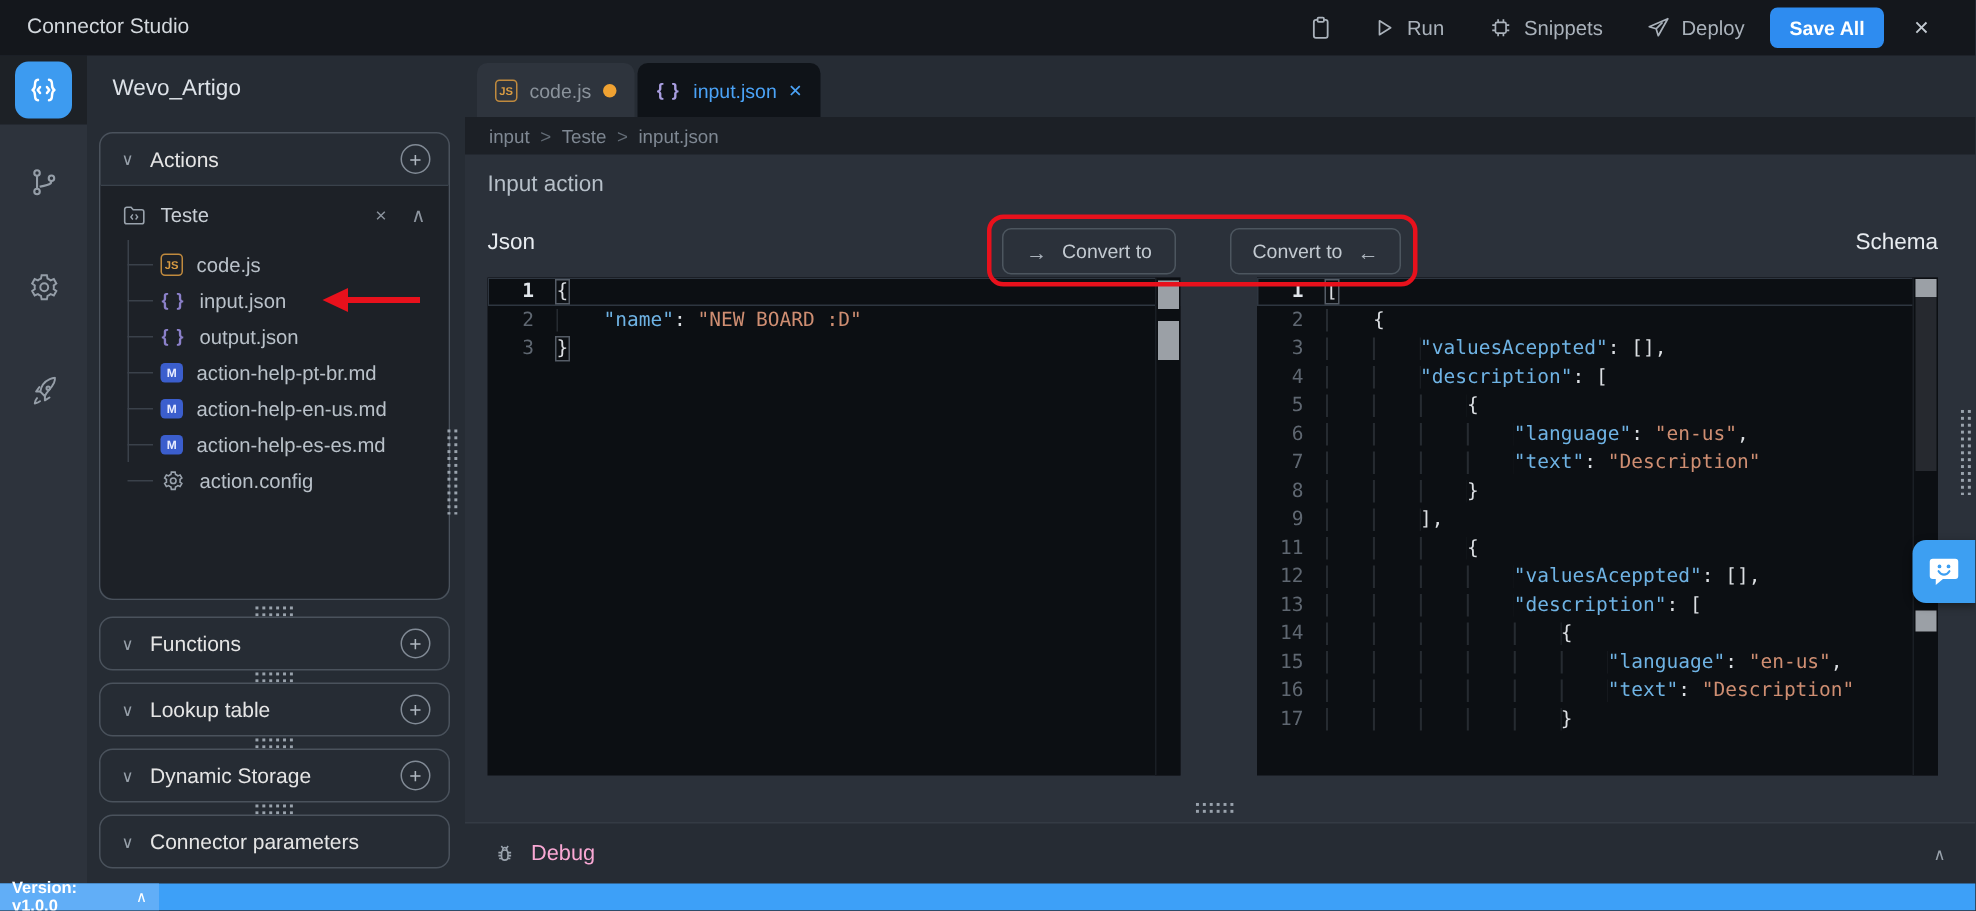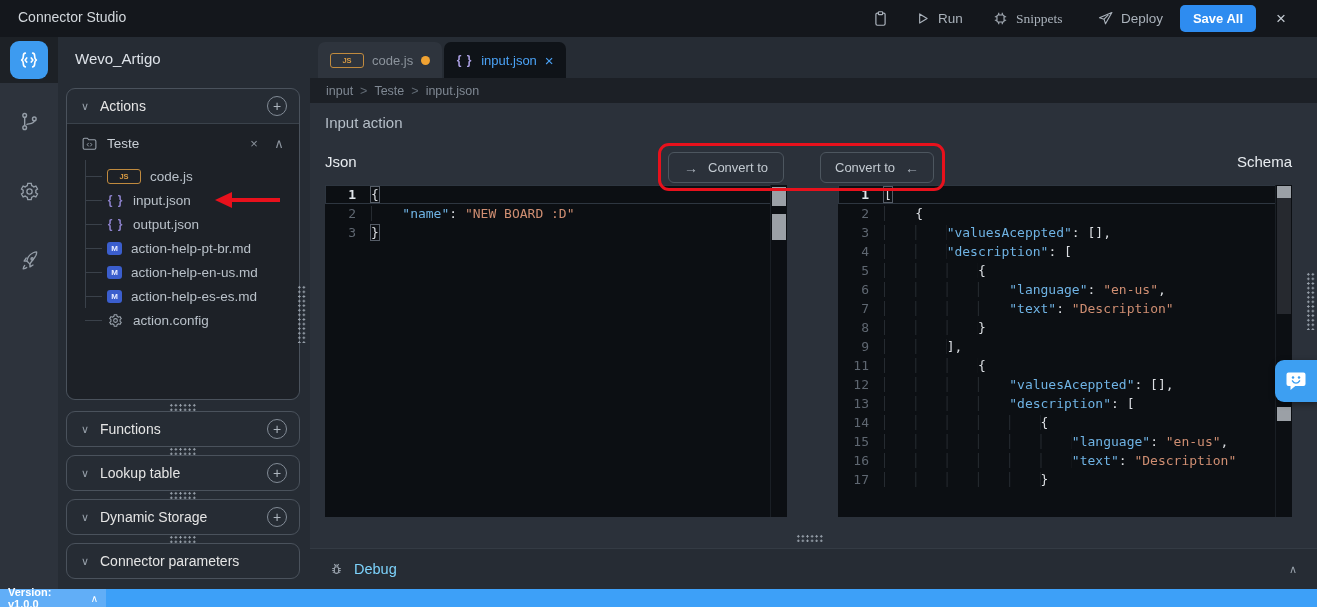--- a/index.html
+++ b/index.html
@@ -45,21 +45,21 @@
   .teste-label { font-size:13.5px; color:#c9cfd6; flex:1; }
   .mini-ic { color:#8b939d; font-size:13px; width:16px; text-align:center; cursor:pointer; }
   .tree-items { position:relative; margin-top:6px; }
   .guide-v { position:absolute; left:18px; top:-4px; height:148px; width:1px; background:#3a414a; }
   .tree-row { position:relative; height:24px; display:flex; align-items:center; gap:9px;
     padding-left:40px; cursor:pointer; }
   .tree-row::before { content:''; position:absolute; left:18px; top:50%; width:17px; height:1px; background:#3a414a; }
   .tree-label { font-size:13.5px; color:#b9c1c9; }
   .fi { width:17px; height:16px; display:flex; align-items:center; justify-content:center; flex:0 0 auto; }
   .fi-js { border:1.5px solid #c08a3e; border-radius:3px; color:#d89b43; font-size:7.5px; font-weight:bold;
-    width:34px; height:15px; }
+    width:15px; height:15px; }
   .fi-json { color:#8b80c9; font-size:12px; font-weight:bold; letter-spacing:1px; }
   .fi-md { background:#3b5ecd; border-radius:3px; color:#e8ecff; font-size:8px; font-weight:bold;
     width:15px; height:13px; }
   .fi-config svg { width:15px; height:15px; color:#9aa3ad; }
   .red-arrow { position:absolute; left:157px; top:155px; width:66px; height:16px; display:flex;
     align-items:center; z-index:5; }
   .red-arrow .head { width:0; height:0; border-top:8px solid transparent; border-bottom:8px solid transparent;
     border-right:17px solid #e8111c; }
   .red-arrow .body { width:48px; height:4px; background:#e8111c; }
 
@@ -111,21 +111,21 @@
     background-size:4ch 100%; }
   .tk-bm { outline:1px solid #555c66; }
   .scrollcol { position:absolute; right:0; top:0; width:17px; height:100%; background:#0c0f13;
     border-left:1px solid #1a1f25; }
   .sc-block { position:absolute; left:1px; right:1px; background:#9ba0a6; }
   .sc-soft { position:absolute; left:1px; right:1px; background:rgba(130,138,148,0.22); }
 
   .debugbar { position:absolute; left:0; top:511px; width:1007px; height:41px; background:#262c34;
     border-top:1px solid #343b44; display:flex; align-items:center; padding:0 18px; gap:9px; }
   .debugbar svg { width:17px; height:17px; color:#9aa3ad; }
-  .debug-label { font-size:14.5px; color:#7dd3fc; flex:1; }
+  .debug-label { font-size:14.5px; color:#f9a8d4; flex:1; }
 
   
   .statusbar { position:absolute; left:0; top:589px; width:1317px; height:18px; background:#3da0f8; z-index:50; }
   .version-chip { position:absolute; left:0; top:0; height:18px; width:106px; background:#61aef7;
     display:flex; align-items:center; padding:0 8px; gap:10px; cursor:pointer; }
   .version-label { color:#fff; font-size:11px; font-weight:bold; }
   .version-chev { color:#fff; font-size:10px; }
 
   
   .chat { position:absolute; right:0; top:360px; width:42px; height:42px; background:#3d9ff2;
@@ -145,21 +145,21 @@
           <rect x="5.5" y="4.5" width="13" height="17" rx="2"></rect>
           <rect x="9" y="2.5" width="6" height="4" rx="1" fill="#14171c"></rect>
         </svg>
     </div>
     <div class="tb-item" style="left:914px;">
       <svg viewBox="0 0 24 24" fill="none" stroke="currentColor" stroke-width="1.6">
           <path d="M8 5.5v13l10.5-6.5z" stroke-linejoin="round"></path>
         </svg>
       <span>Run</span>
     </div>
-    <div class="tb-item" style="left:992px;font-family:Liberation Serif, serif;">
+    <div class="tb-item" style="left:992px;">
       <svg viewBox="0 0 24 24" fill="none" stroke="currentColor" stroke-width="1.6">
           <rect x="7" y="7" width="10" height="10" rx="1.5"></rect>
           <path d="M9.5 7V4M14.5 7V4M9.5 20v-3M14.5 20v-3M7 9.5H4M7 14.5H4M20 9.5h-3M20 14.5h-3"></path>
         </svg>
       <span>Snippets</span>
     </div>
     <div class="tb-item" style="left:1097px;">
       <svg viewBox="0 0 24 24" fill="none" stroke="currentColor" stroke-width="1.6" stroke-linejoin="round">
           <path d="M21 3.5L3.5 11l6.5 2 2 6.5z"></path>
           <path d="M10 13l6-6"></path>

